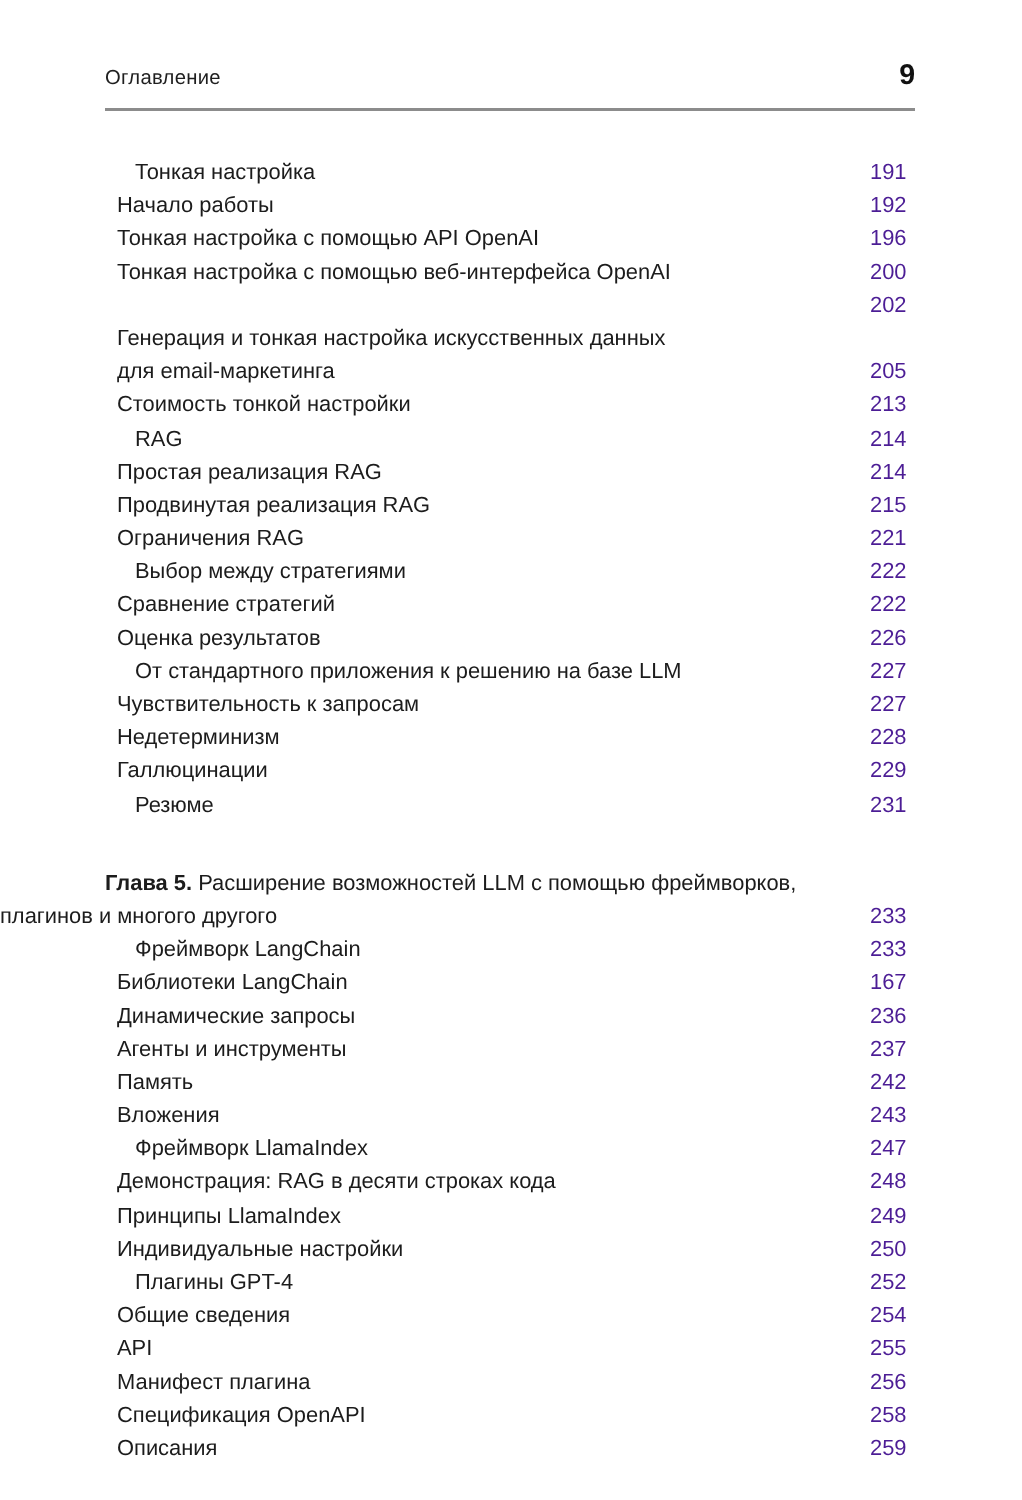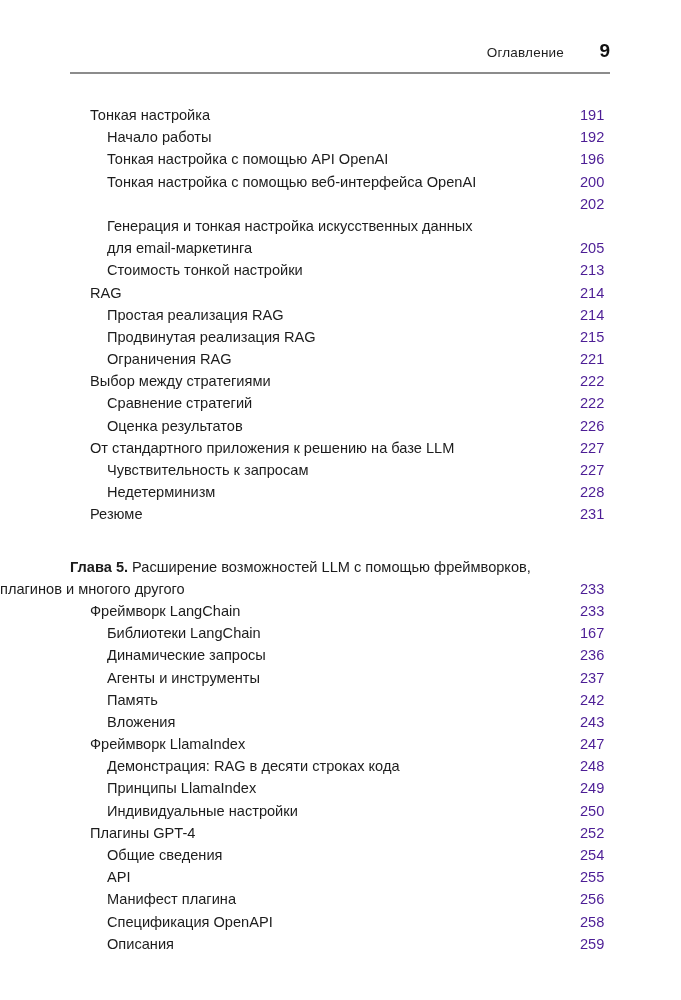--- a/index.html
+++ b/index.html
@@ -18,21 +18,21 @@
 
   
   .page-header {
     position: absolute;
     left: 70px;
     right: 71px;
     top: 40px;
     height: 34px;
     display: flex;
     align-items: baseline;
-    justify-content: flex-end;
+    justify-content: space-between;
   }
   .header-title {
     font-size: 13.5px;
     letter-spacing: .2px;
     color: #1f1f1f;
     font-weight: 400;
   }
   .header-pagenum {
     font-size: 19px;
     font-weight: 700;
@@ -101,21 +101,21 @@
     line-height: 22.2px;
     color: #4c1d95;
     min-width: 30px;
     text-align: left;
     flex: 0 0 auto;
   }
 
   
   .lvl-chap  { }
   .lvl-1     { padding-left: 90px; gap: 27px; }
-  .lvl-2     { padding-left: 107px; }
+  .lvl-2     { padding-left: 78px; }
 
   
   .chapter-block { margin-top: 30px; }
   .chapter-line-1 {
     padding-left: 70px;
     padding-right: 39px;
     font-size: 14.6px;
     line-height: 22.2px;
     height: 22.2px;
     white-space: nowrap;
@@ -219,20 +219,25 @@
       </div>
       <div class="entry lvl-2">
         <span class="title">Чувствительность к запросам</span>
         <span class="leader"></span>
         <span class="pagenum">227</span>
       </div>
       <div class="entry lvl-2">
         <span class="title">Недетерминизм</span>
         <span class="leader"></span>
         <span class="pagenum">228</span>
+      </div>
+      <div class="entry lvl-2">
+        <span class="title">Галлюцинации</span>
+        <span class="leader"></span>
+        <span class="pagenum">229</span>
       </div>
       <div class="entry lvl-1">
         <span class="title">Резюме</span>
         <span class="leader"></span>
         <span class="pagenum">231</span>
       </div>
     </div>
   <div class="chapter-block">
     <div class="chapter-line-1">
       <span class="chap-label">Глава 5.</span><span> Расширение возможностей LLM с помощью фреймворков,</span>

